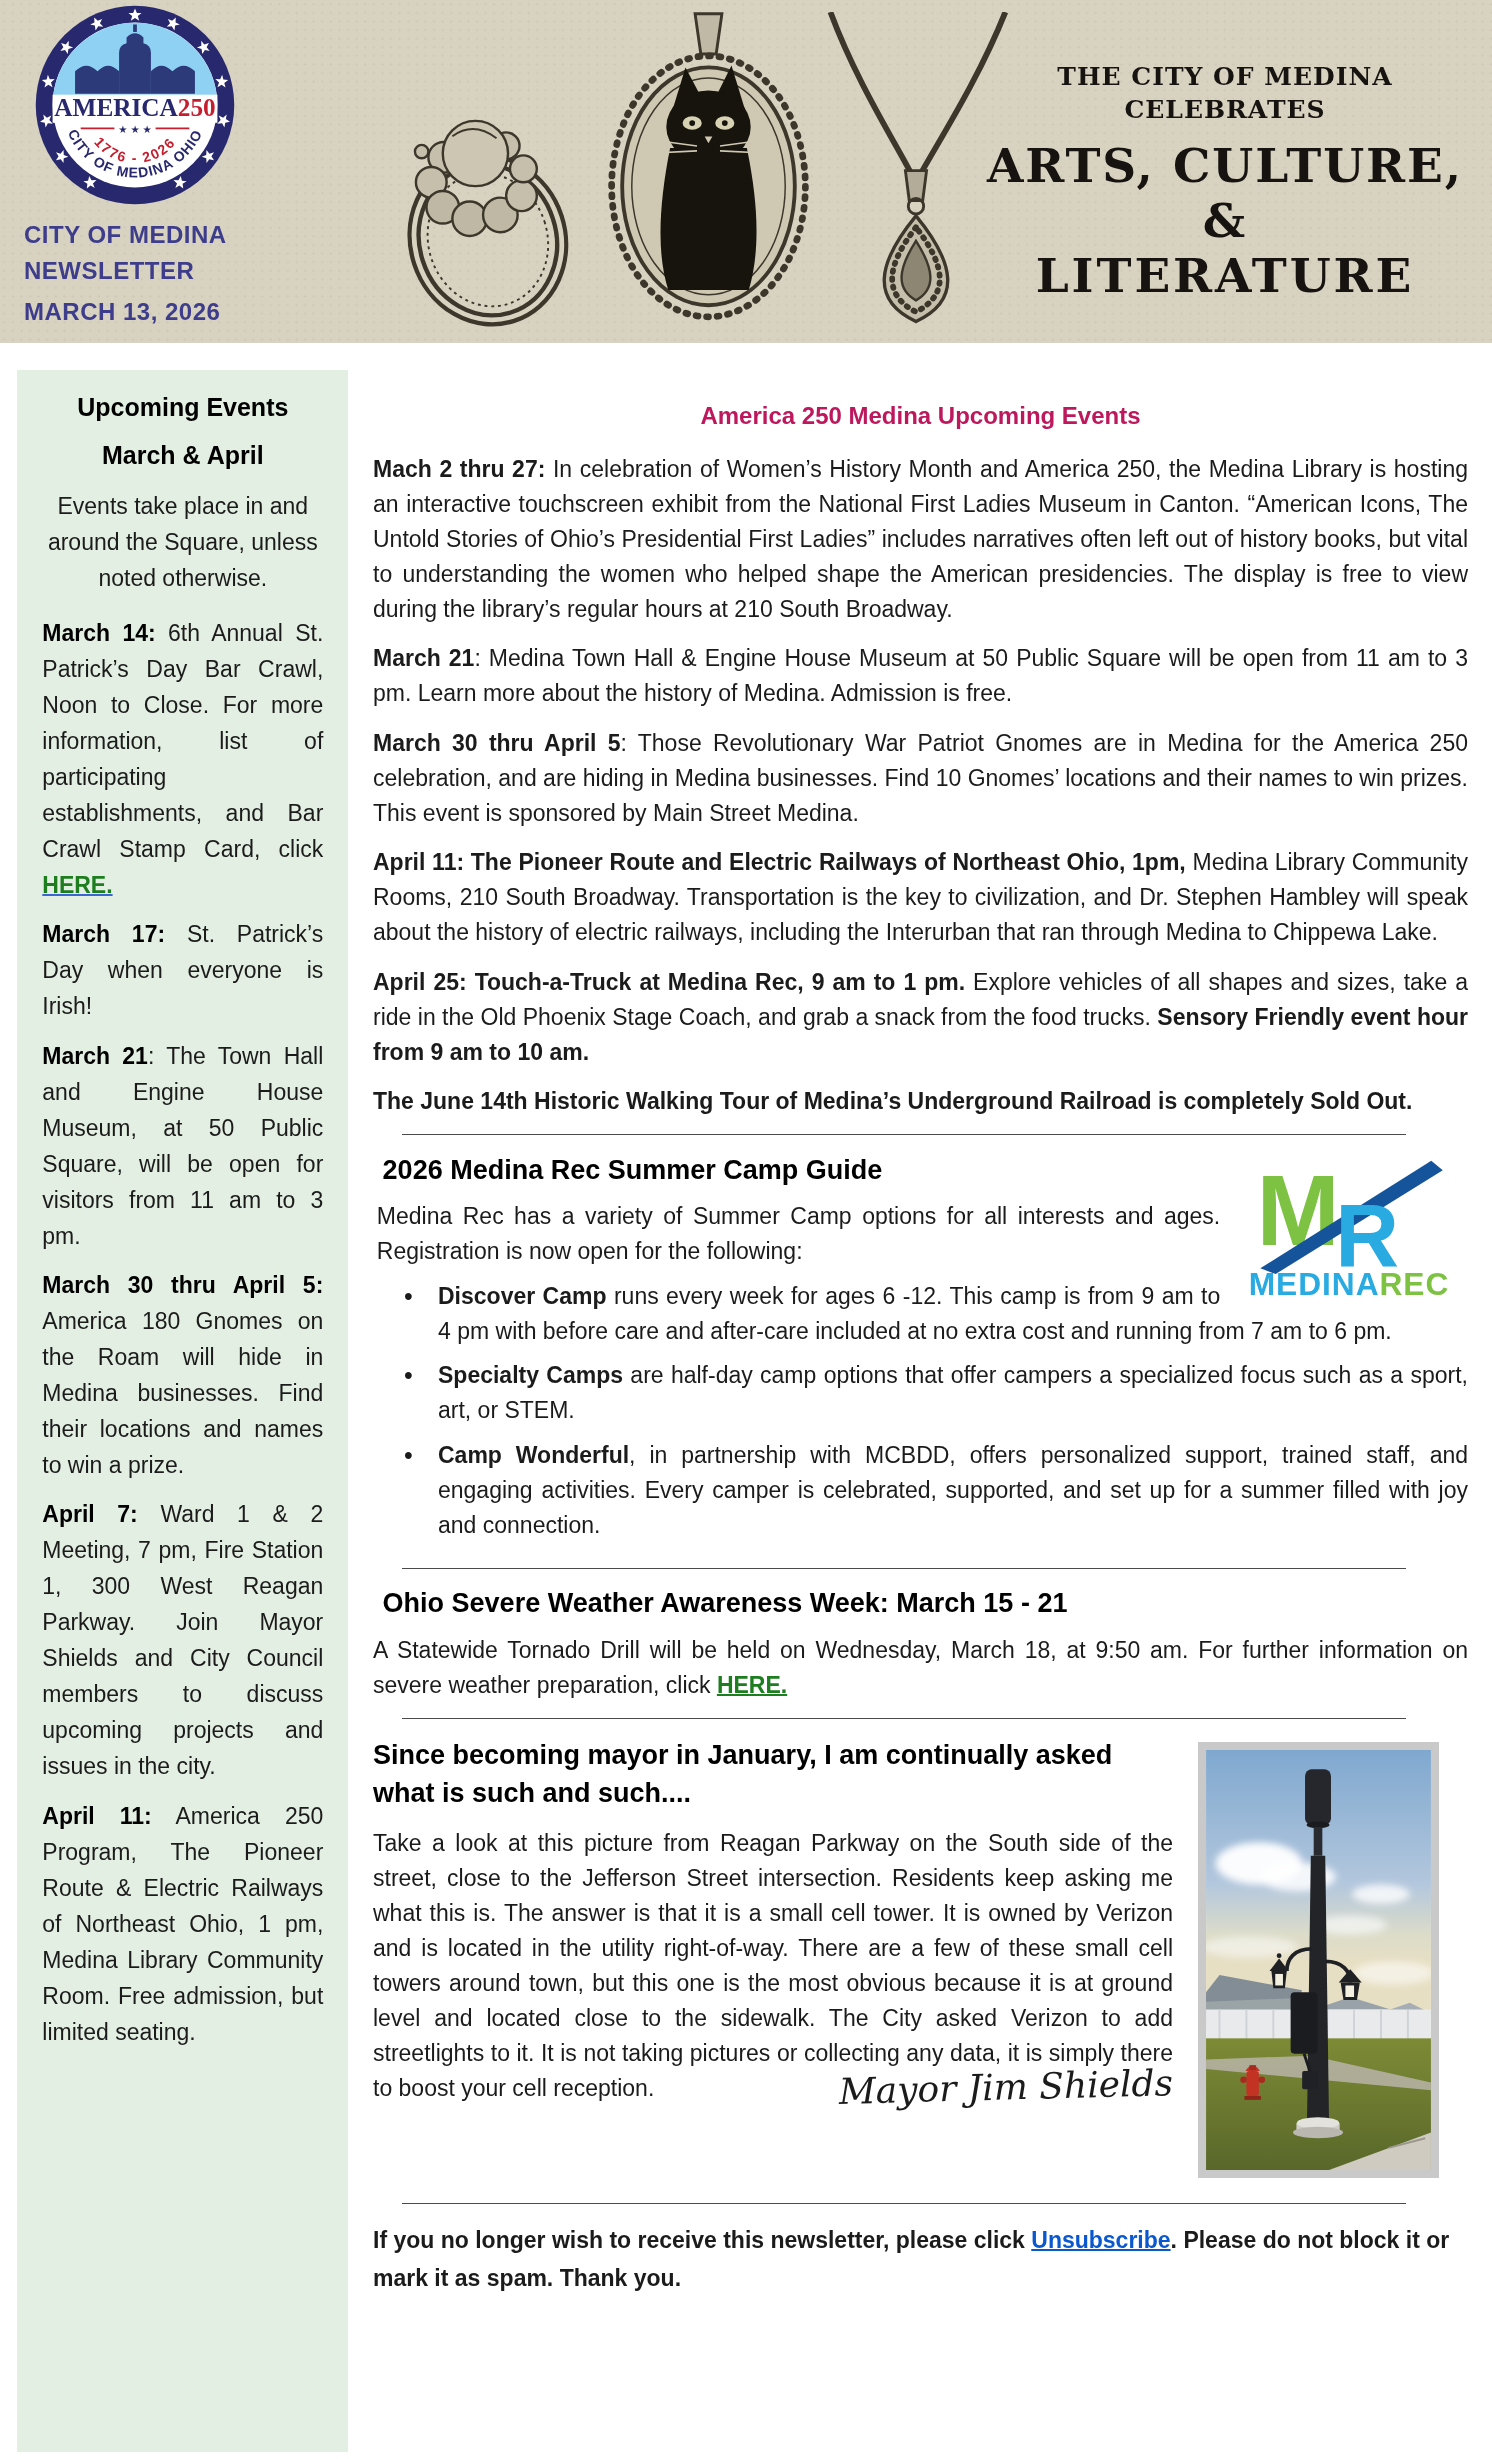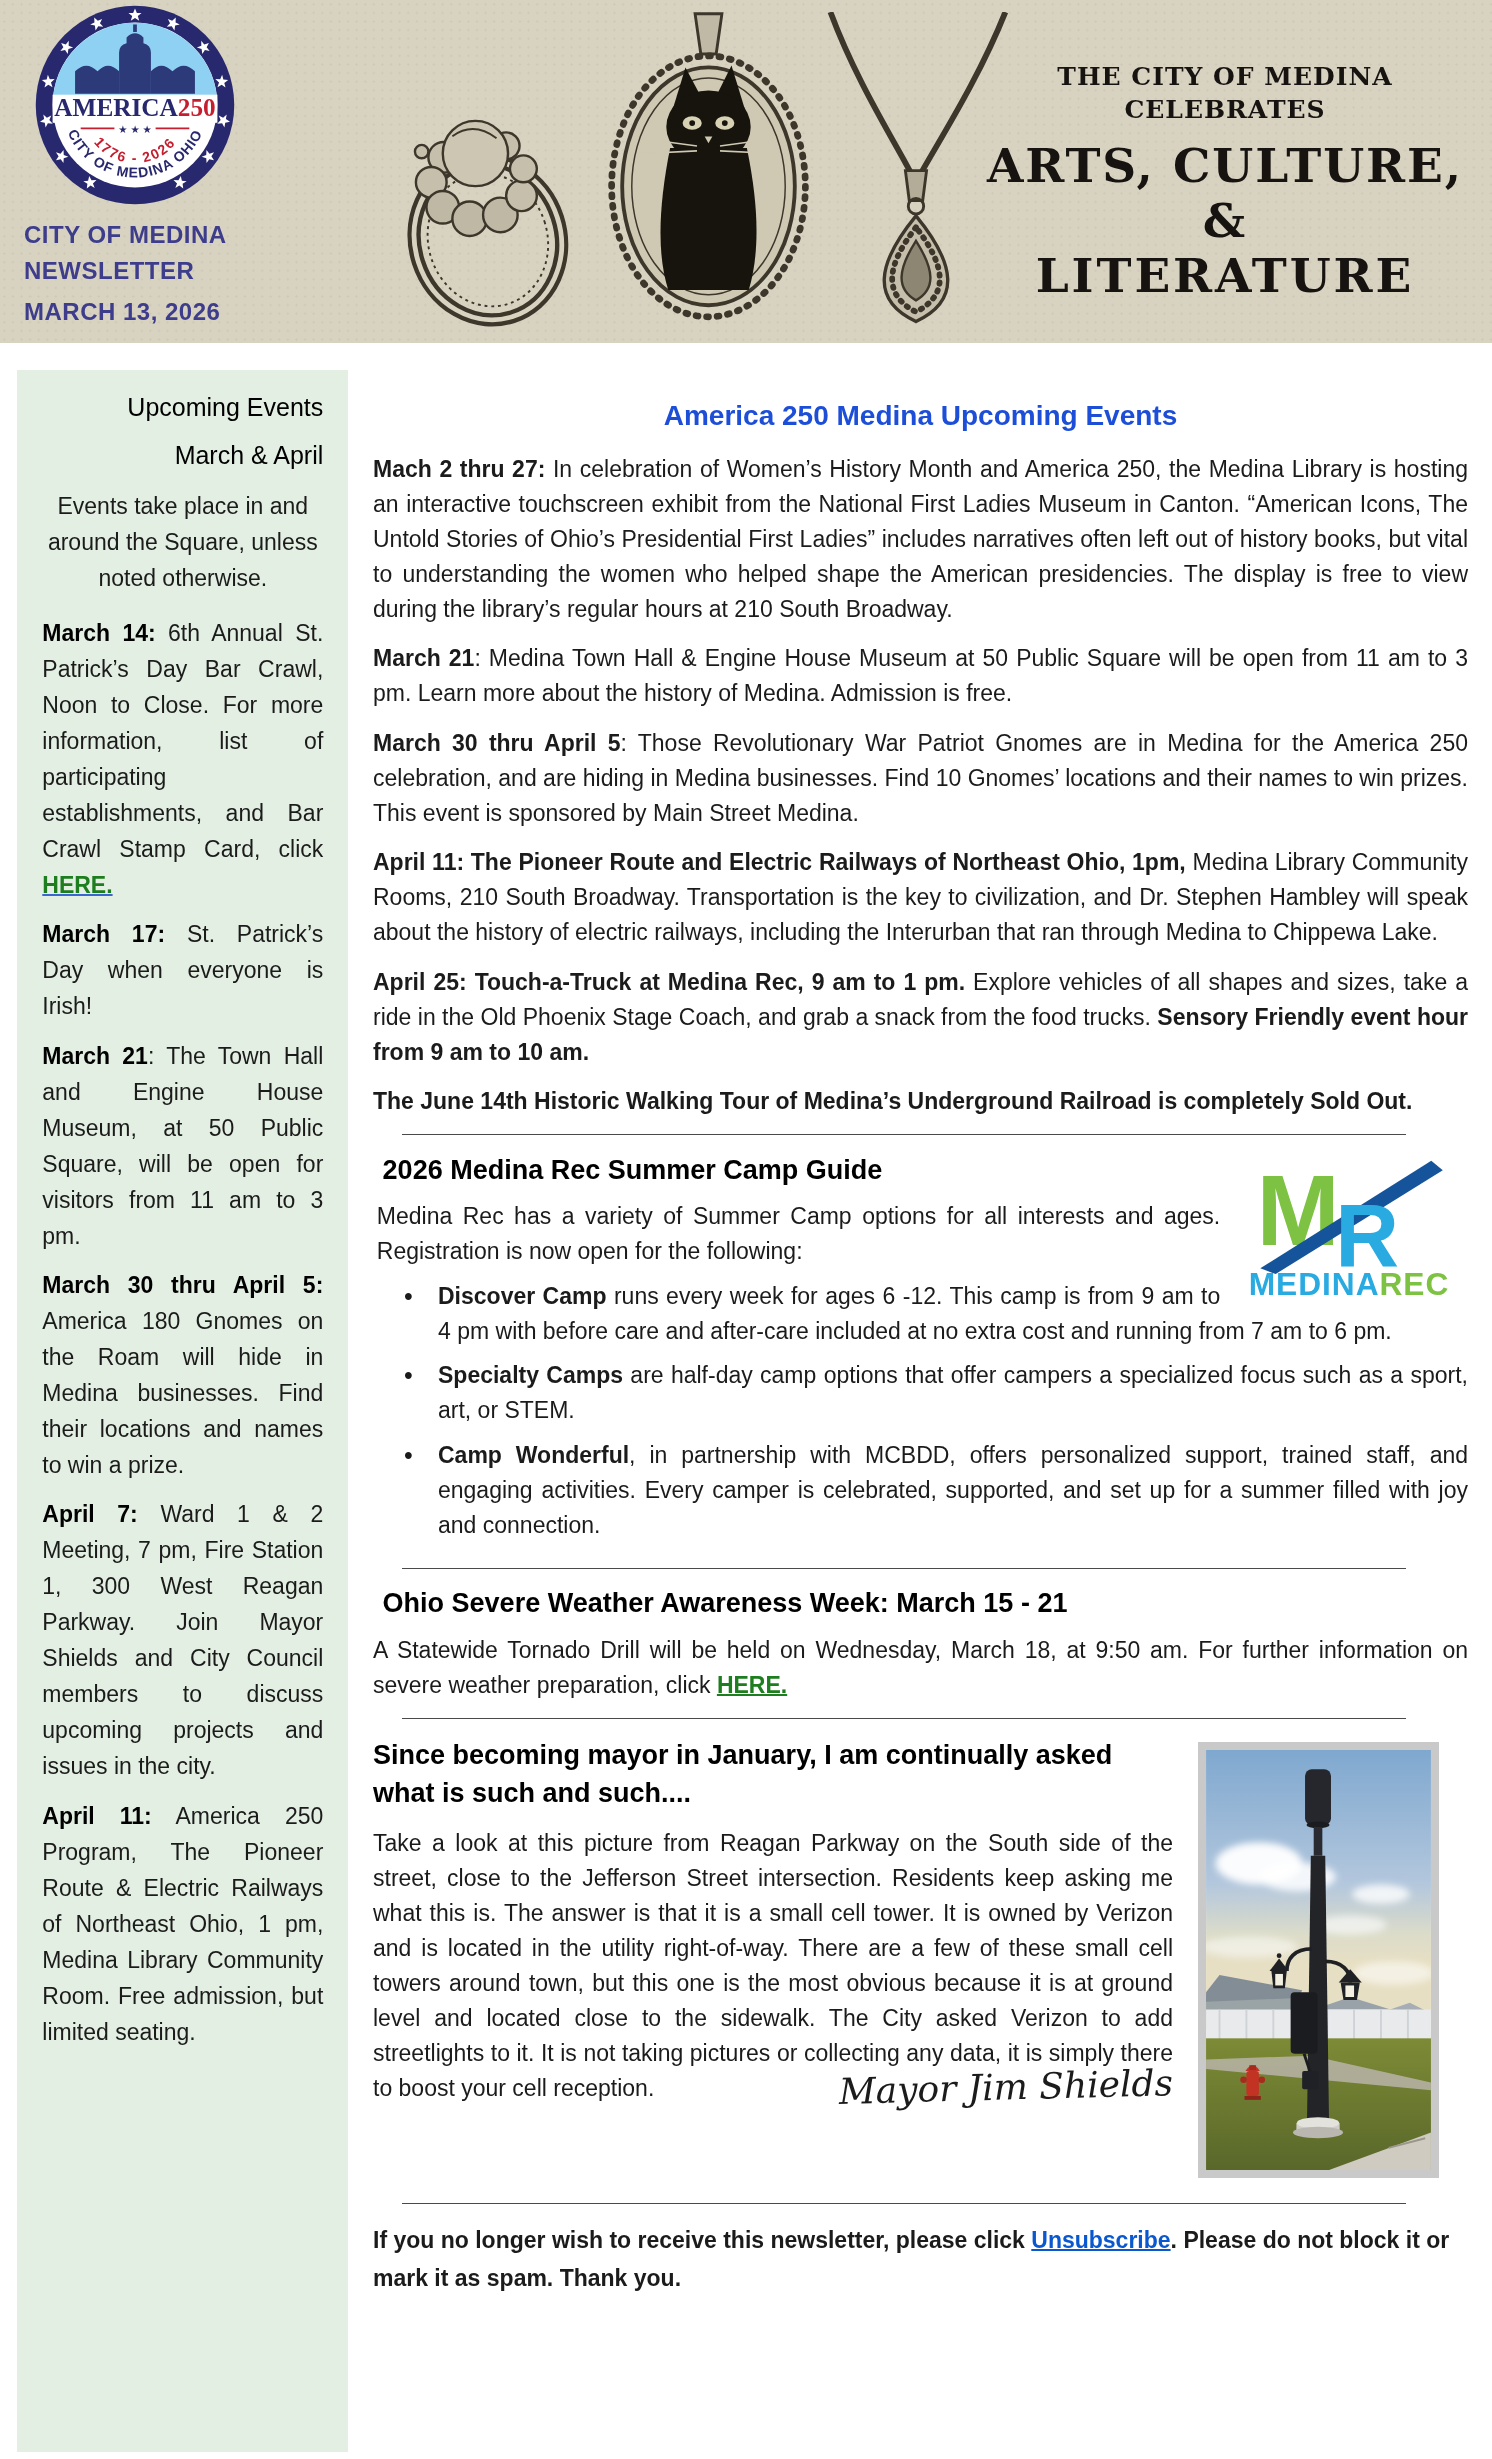--- a/index.html
+++ b/index.html
@@ -18,29 +18,29 @@
   .celebrates{position:absolute;left:980px;top:60px;width:490px;text-align:center;color:#171310;
               font-family:"DejaVu Serif",serif;}
   .celebrates .l1{font-size:25px;font-weight:bold;letter-spacing:1px;line-height:33px;}
   .celebrates .l2{font-size:47px;font-weight:bold;letter-spacing:1.9px;line-height:55px;margin-top:11.5px;}
   .celebrates .l3{font-size:47px;font-weight:bold;letter-spacing:2.9px;line-height:55px;}
 
   
   .sidebar{position:absolute;left:17.3px;top:370px;width:331px;height:2082px;background:#e3efe2;
            box-sizing:border-box;padding:19px 25px 19px 25px;font-size:23px;line-height:36px;
            overflow:hidden;}
-  .sb-title,.sb-sub{text-align:right;font-weight:normal;font-size:25px;margin:0 0 11.5px 0;color:#000;}
+  .sb-title,.sb-sub{text-align:center;font-weight:bold;font-size:25px;margin:0 0 11.5px 0;color:#000;}
   .sb-sub{margin-bottom:15.4px;}
   .sb-intro{text-align:center;margin:0 0 19px 0;}
   .sidebar p.ev{margin:0 0 13.4px 0;text-align:justify;}
   .sidebar p.ev b{color:#000;}
 
   
   .main{position:absolute;left:373px;top:398px;width:1095px;font-size:23px;line-height:35px;}
-  .main-title{text-align:center;font-weight:bold;font-size:28px;margin:0 0 19px 0;color:#1d4ed8;}
+  .main-title{text-align:center;font-weight:bold;font-size:24px;margin:0 0 19px 0;color:#be185d;}
   .main p.para{margin:0 0 14.4px 0;text-align:justify;}
   .divider{border:0;border-top:1.9px solid #4a4a4a;margin:15.4px 62px 17.3px 29px;}
   .sec-title{font-weight:bold;font-size:27px;margin:0 0 11.5px 9.6px;color:#000;}
   .camp-intro{margin:0 0 9.6px 3.8px;text-align:justify;}
   ul.bullets{margin:0;padding:0;list-style:none;}
   ul.bullets li{position:relative;margin:0 0 9.6px 0;padding-left:65px;text-align:justify;}
   ul.bullets li::before{content:"•";position:absolute;left:31px;top:0;font-size:25px;}
   .mr-logo{float:right;width:219px;height:146px;margin:0 5.8px 11.5px 23px;}
   .lnk{color:#1d7d1f;font-weight:bold;text-decoration:underline;text-decoration-thickness:1.9px;}
   .lnk.ub{text-decoration-color:#3a66d4;}

